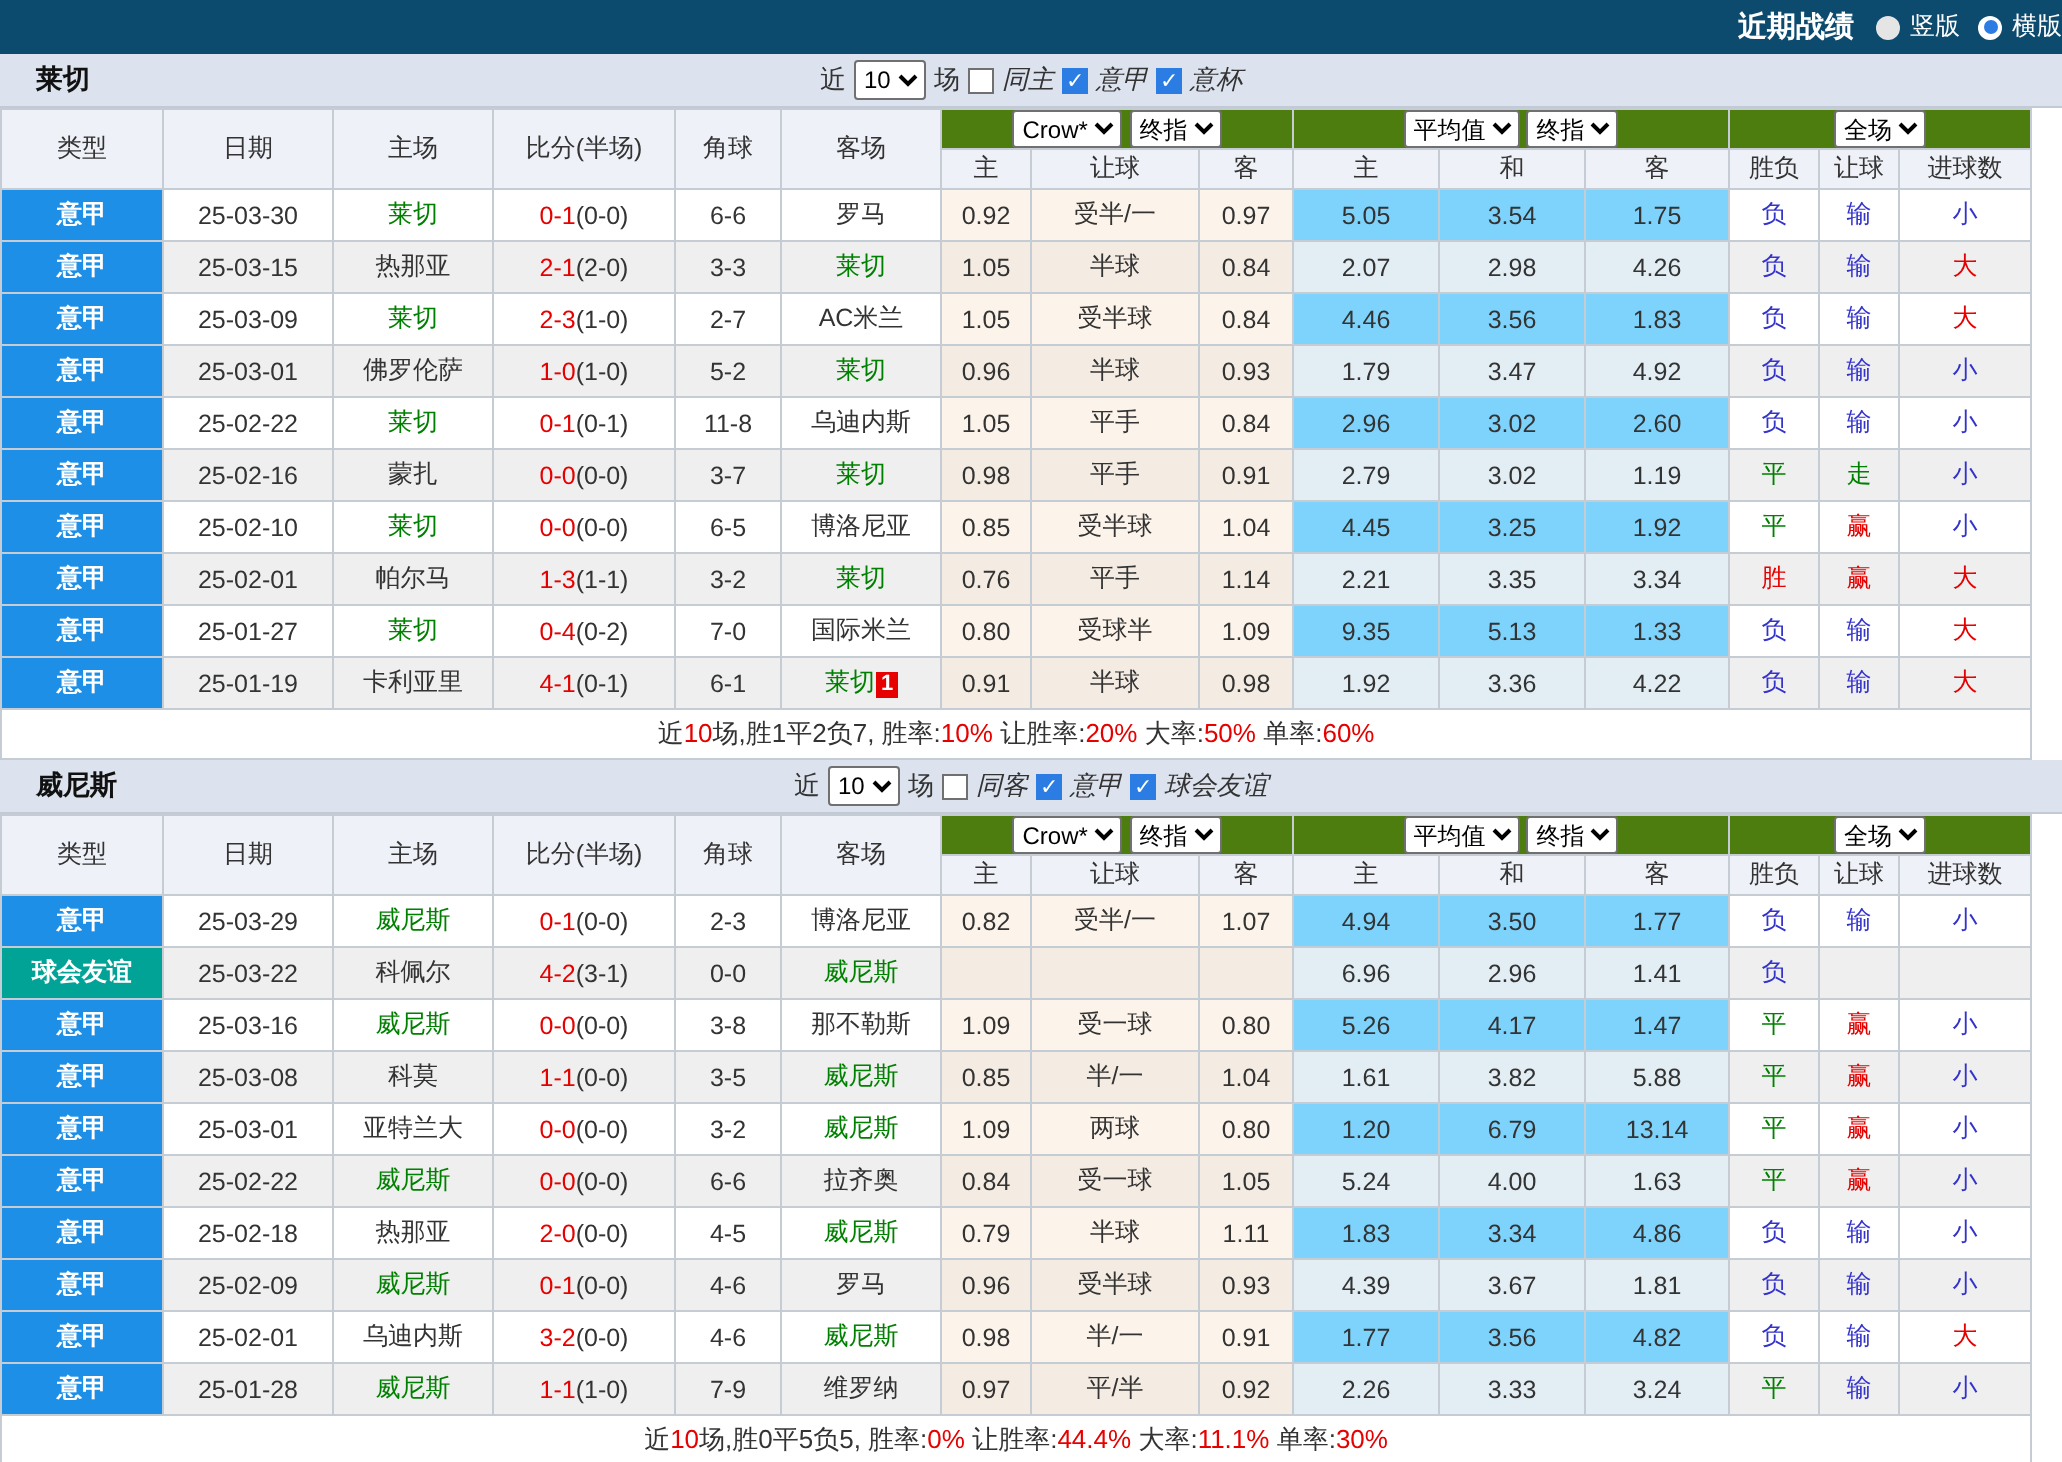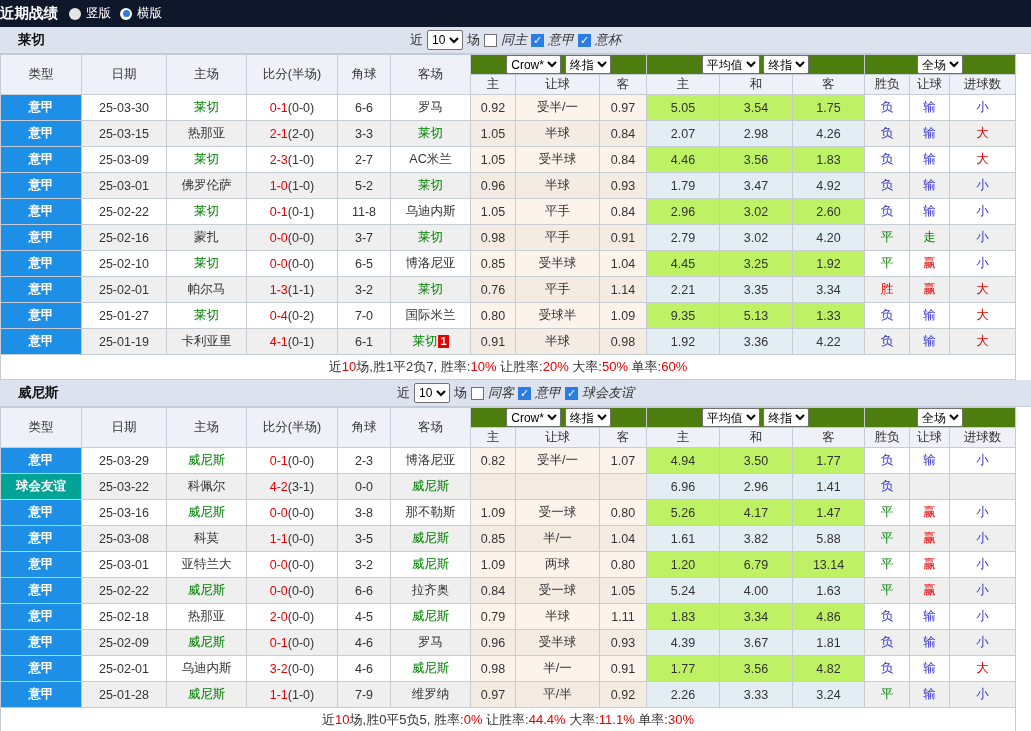--- a/index.html
+++ b/index.html
@@ -1,20 +1,20 @@
 <!DOCTYPE html>
 <html><head>
 <meta charset="utf-8">
 <style>
   * { box-sizing: border-box; }
   html,body { margin:0; padding:0; background:#fff; }
   body { width:1031px; font-family:"Liberation Sans","DejaVu Sans",sans-serif; color:#333; }
 
   
-  .titlebar { height:27px; background:#0f172a; display:flex; align-items:center; justify-content:flex-start; gap:9px; color:#fff; }
+  .titlebar { height:27px; background:#0c4a6e; display:flex; align-items:center; justify-content:flex-end; gap:9px; color:#fff; }
   .titlebar .title { font-weight:bold; font-size:14.5px; margin-right:2px; }
   .radio { width:12px; height:12px; border-radius:50%; display:inline-block; vertical-align:middle; cursor:pointer; }
   .radio.plain { background:#e5e5e5; }
   .radio.dot { background:#fff; position:relative; }
   .radio.dot::after { content:""; position:absolute; left:2.5px; top:2.5px; width:7px; height:7px; border-radius:50%; background:#2b7de3; }
   .radio-label { font-size:12.5px; margin-left:-4px; cursor:pointer; }
 
   
   .filterbar { height:27px; background:#dce3ee; border-bottom:1px solid #c2cad8; position:relative; display:flex; align-items:center; justify-content:center; gap:4px; font-size:13px; }
   .teamname { position:absolute; left:18px; font-weight:bold; font-size:13.5px; color:#111; }
@@ -27,21 +27,21 @@
   
   table { border-collapse:collapse; table-layout:fixed; width:864px; }
   th, td { border:1px solid #c6ccd4; padding:0; text-align:center; font-size:12.5px; font-weight:normal; color:#333; white-space:nowrap; overflow:hidden; }
   thead th { background:#eef1f7; height:20px; }
   thead th.dropcell { background:#4d7c0f; }
   thead select { height:19px; }
   tbody td { height:26px; background:#fff; }
   tr.alt td { background:#efefef; }
   td.odds { background:#fcf4ea; }
   tr.alt td.odds { background:#f4ece3; }
-  td.avg { background:#bef264; }
+  td.avg { background:#7dd3fc; }
   tr.alt td.avg { background:#e2edf4; }
   td.league { color:#fff; font-weight:bold; }
   td.league.serie { background:#1e8fe6; }
   td.league.friendly { background:#00a396; }
   td.focus { color:#008000; }
   .sc { color:#e60000; }
   .hfs { color:#333; }
   .c-r { color:#e60000; }
   .c-b { color:#3333cc; }
   .c-g { color:#008000; }
@@ -214,21 +214,21 @@
         <td>25-02-16</td>
         <td>蒙扎</td>
         <td><span class="sc">0-0</span><span class="hfs">(0-0)</span></td>
         <td>3-7</td>
         <td class="focus">莱切</td>
         <td class="odds">0.98</td>
         <td class="odds">平手</td>
         <td class="odds">0.91</td>
         <td class="avg">2.79</td>
         <td class="avg">3.02</td>
-        <td class="avg">4.20</td>
+        <td class="avg">1.19</td>
         <td class="res c-g">平</td>
         <td class="res c-g">走</td>
         <td class="res c-b">小</td>
       </tr>
       <tr>
         <td class="league serie">意甲</td>
         <td>25-02-10</td>
         <td class="focus">莱切</td>
         <td><span class="sc">0-0</span><span class="hfs">(0-0)</span></td>
         <td>6-5</td>

